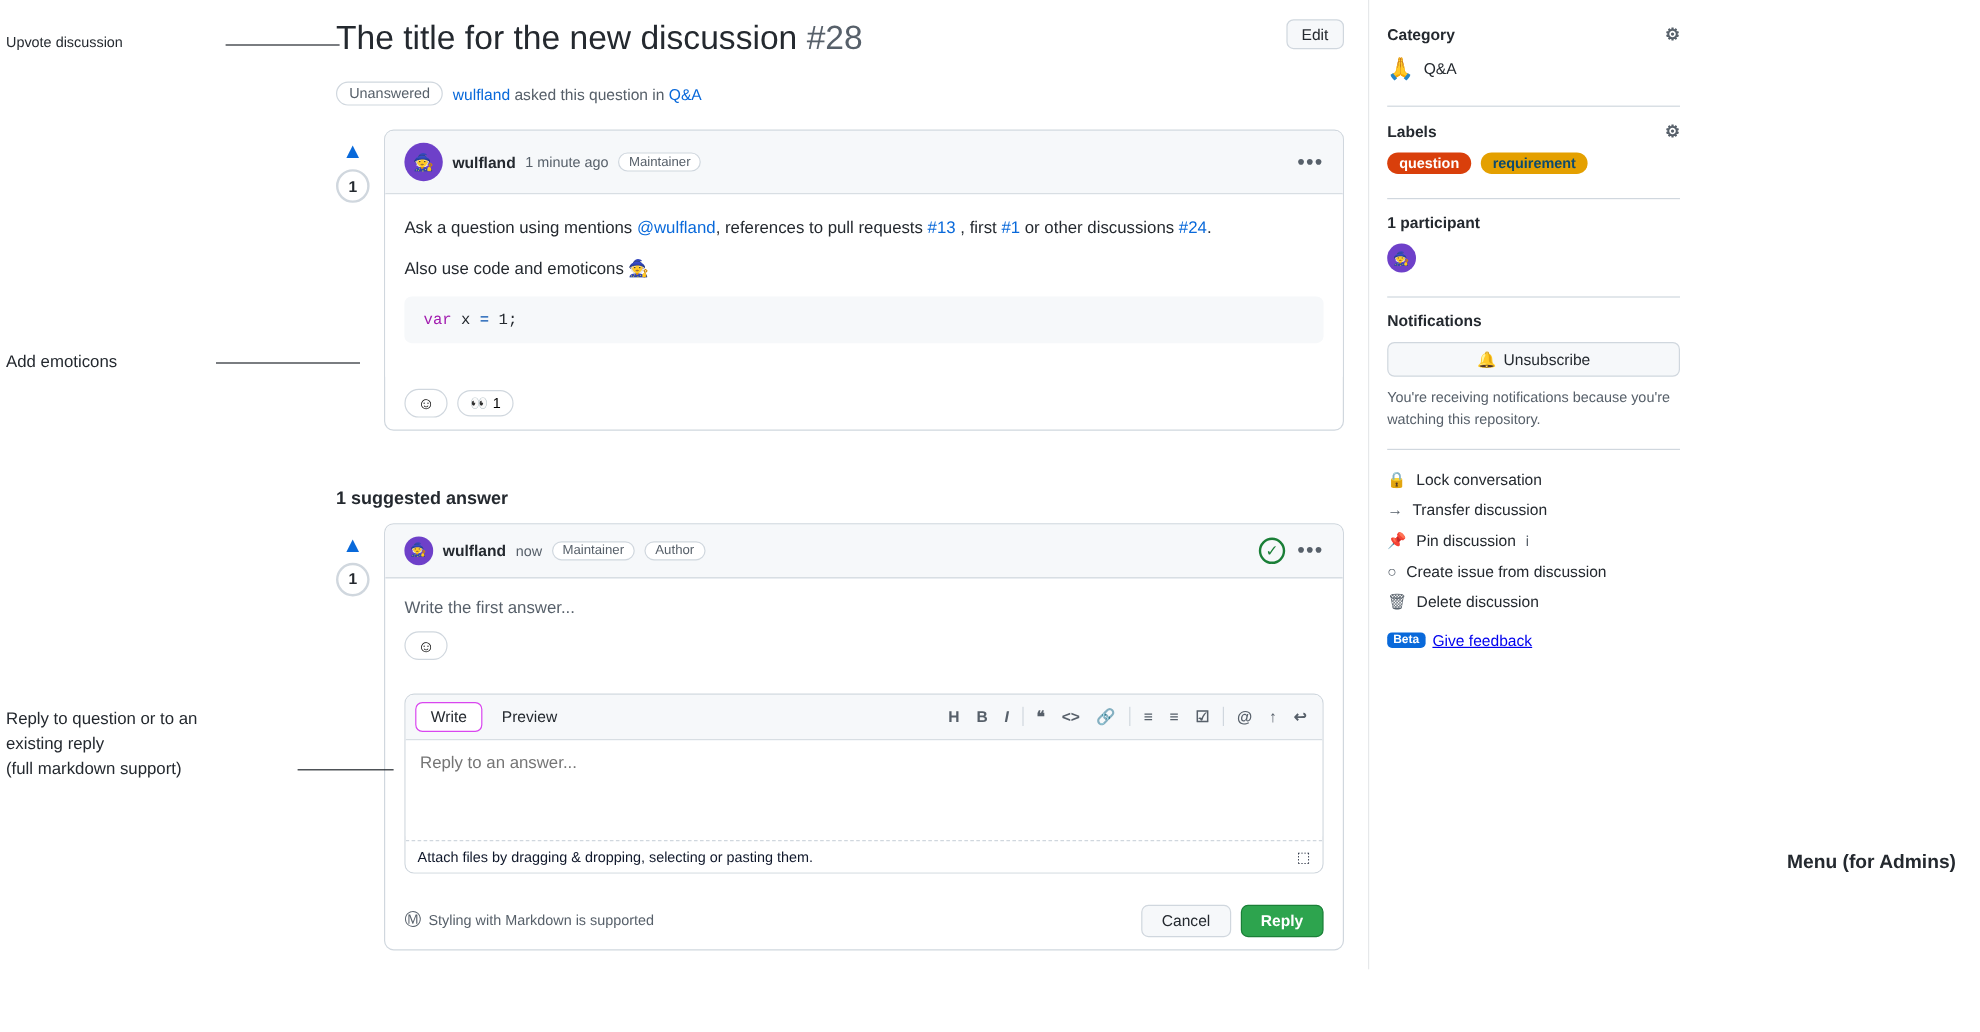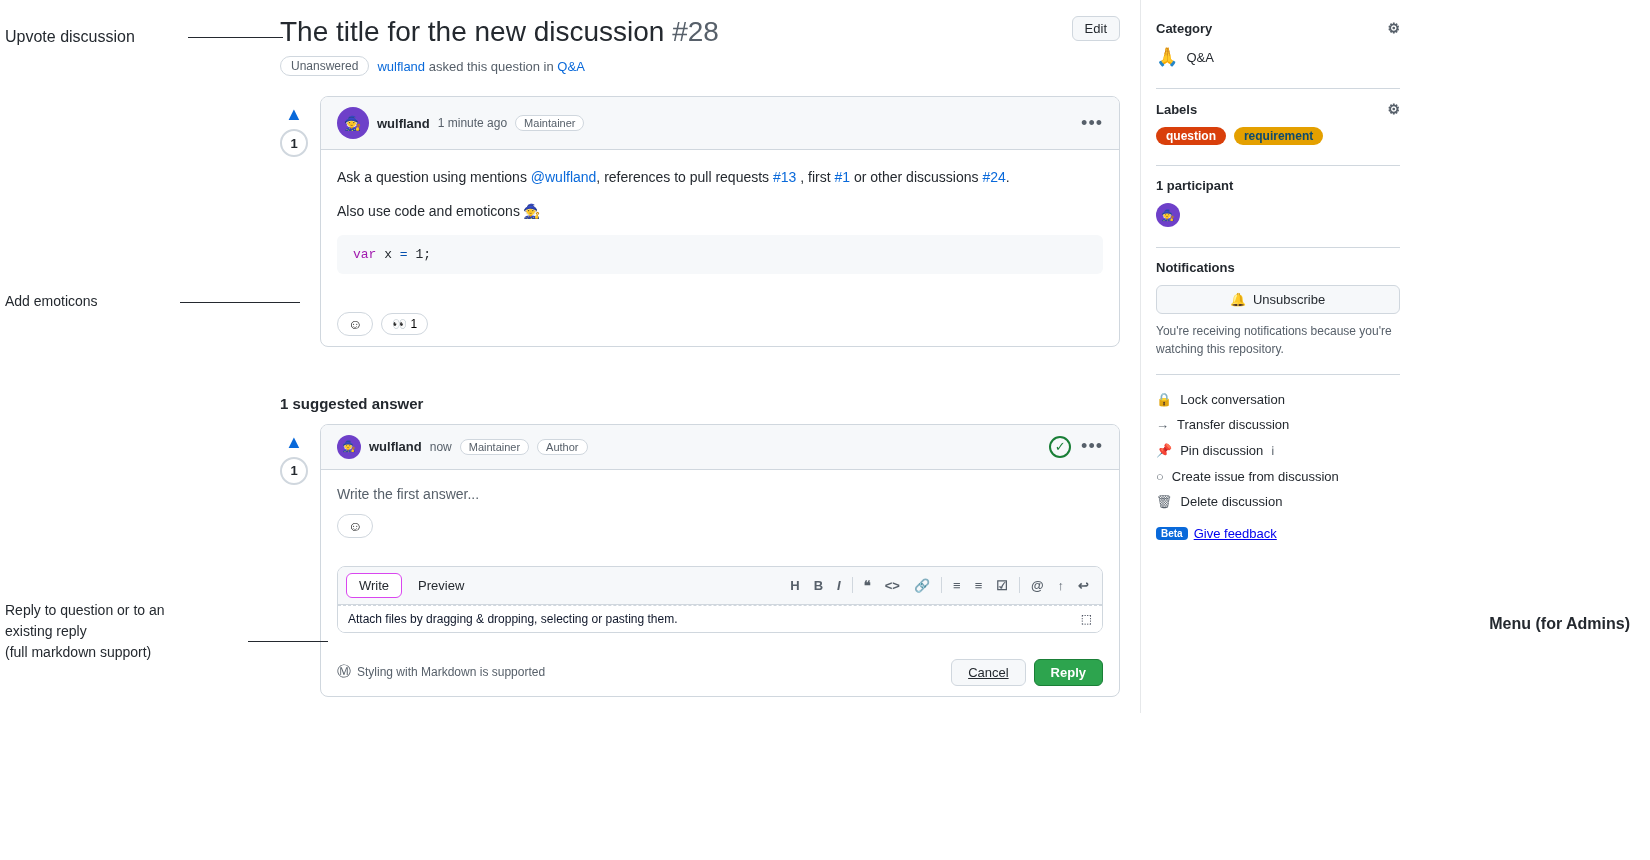--- a/index.html
+++ b/index.html
@@ -2,21 +2,21 @@
 <html><head>
   <meta charset="utf-8">
   <style>
     * { box-sizing: border-box; margin: 0; padding: 0; }
     body { font-family: -apple-system, BlinkMacSystemFont, 'Segoe UI', sans-serif; font-size: 14px; background: #fff; color: #24292f; }
     
     
     .right-sidebar { width: 280px; padding: 20px 20px 20px 15px; border-left: 1px solid #e6e8ea; flex-shrink: 0; }
     
     
-    .title-area { display: flex; align-items: flex-start; justify-content: space-between; margin-bottom: 8px; gap: 36px; }
+    .title-area { display: flex; align-items: flex-start; justify-content: space-between; margin-bottom: 20px; gap: 36px; }
     .discussion-title { font-size: 28px; font-weight: 400; color: #24292f; }
     .discussion-title .number { color: #57606a; font-weight: 300; }
     .edit-btn { border: 1px solid #d0d7de; background: #f6f8fa; padding: 4px 12px; border-radius: 6px; cursor: pointer; font-size: 13px; color: #24292f; }
     
     .title-meta { display: flex; align-items: center; gap: 8px; margin-bottom: 20px; font-size: 13px; color: #57606a; }
     .badge-unanswered { border: 1px solid #d0d7de; border-radius: 20px; padding: 2px 10px; font-size: 12px; color: #57606a; background: #fff; }
     .title-meta a { color: #0969da; text-decoration: none; }
     
     
     .post-card { border: 1px solid #d0d7de; border-radius: 8px; margin-bottom: 24px; overflow: hidden; }
@@ -65,21 +65,21 @@
     .editor-toolbar { display: flex; align-items: center; gap: 4px; }
     .toolbar-btn { background: none; border: none; cursor: pointer; color: #57606a; font-size: 13px; padding: 3px 5px; border-radius: 4px; font-weight: 600; }
     .toolbar-sep { width: 1px; height: 16px; background: #d0d7de; margin: 0 2px; }
     
     .editor-input { width: 100%; border: none; outline: none; padding: 10px 12px; font-size: 14px; min-height: 80px; resize: none; font-family: inherit; background: #fff; }
     .editor-attach { padding: 6px 10px; border-top: 1px dashed #d0d7de; font-size: 12px; color: #0f172a; display: flex; align-items: center; justify-content: space-between; background: #fff; }
     
     .reply-footer { display: flex; align-items: center; justify-content: space-between; padding: 10px 16px; }
     .markdown-note { display: flex; align-items: center; gap: 6px; font-size: 12px; color: #57606a; }
     .reply-actions { display: flex; gap: 8px; }
-    .cancel-btn { border: 1px solid #d0d7de; background: #f6f8fa; padding: 5px 16px; border-radius: 6px; cursor: pointer; font-size: 13px; color: #24292f; text-decoration: underline; }
+    .cancel-btn { border: 1px solid #d0d7de; background: #f6f8fa; padding: 5px 16px; border-radius: 6px; cursor: pointer; font-size: 13px; color: #24292f; }
     .reply-btn { background: #2da44e; border: 1px solid #1a7f37; color: #fff; padding: 5px 16px; border-radius: 6px; cursor: pointer; font-size: 13px; font-weight: 600; }
     
     
     .sidebar-section { margin-bottom: 20px; }
     .sidebar-section-header { display: flex; align-items: center; justify-content: space-between; margin-bottom: 10px; font-size: 13px; font-weight: 600; color: #24292f; }
     .gear-icon { color: #57606a; cursor: pointer; font-size: 14px; }
     
     .category-item { display: flex; align-items: center; gap: 8px; font-size: 13px; color: #24292f; }
     .category-icon { font-size: 18px; }
     
@@ -92,23 +92,23 @@
     .notification-text { font-size: 12px; color: #57606a; line-height: 1.5; }
     
     .admin-menu { margin-top: 8px; }
     .admin-menu-item { display: flex; align-items: center; gap: 8px; padding: 5px 0; font-size: 13px; color: #24292f; cursor: pointer; }
     .admin-icon { font-size: 13px; color: #57606a; }
     
     .beta-badge { background: #0969da; color: #fff; font-size: 10px; padding: 1px 5px; border-radius: 4px; font-weight: 600; }
     .give-feedback { display: flex; align-items: center; gap: 6px; font-size: 13px; color: #24292f; margin-top: 12px; }
     
     
-    .annot-upvote { position: absolute; top: 28px; left: 5px; font-size: 16px; }
+    .annot-upvote { position: absolute; top: 28px; left: 5px; font-size: 12px; }
     .annot-emoticons { position: absolute; top: 293px; left: 5px; font-size: 14px; }
-    .annot-reply { position: absolute; top: 600px; left: 5px; font-size: 14px; line-height: 1.5; }
+    .annot-reply { position: absolute; top: 588px; left: 5px; font-size: 14px; line-height: 1.5; }
     
     .annot-line-upvote { position: absolute; top: 37px; left: 188px; width: 95px; height: 1px; background: #24292f; }
     .annot-line-emoticons { position: absolute; top: 302px; left: 180px; width: 120px; height: 1px; background: #24292f; }
     .annot-line-reply { position: absolute; top: 641px; left: 248px; width: 80px; height: 1px; background: #24292f; }
     
     .sidebar-divider { border: none; border-top: 1px solid #d0d7de; margin: 12px 0; }
     
     .page-wrapper { display: flex; position: relative; width: 1650px; }
     
     .center-col { flex: 1; max-width: 880px; }
@@ -236,20 +236,21 @@
                 <button class="toolbar-btn">≡</button>
                 <button class="toolbar-btn">≡</button>
                 <button class="toolbar-btn">☑</button>
                 <div class="toolbar-sep"></div>
                 <button class="toolbar-btn">@</button>
                 <button class="toolbar-btn">↑</button>
                 <button class="toolbar-btn">↩</button>
               </div>
             </div>
             
+            <textarea class="editor-input" placeholder="Reply to an answer..." style=""></textarea>
             
             <div class="editor-attach">
               <span>Attach files by dragging &amp; dropping, selecting or pasting them.</span>
               <span>⬚</span>
             </div>
           </div>
 
           <div class="reply-footer">
             <div class="markdown-note">
               <span style="font-size:14px;">Ⓜ</span>

